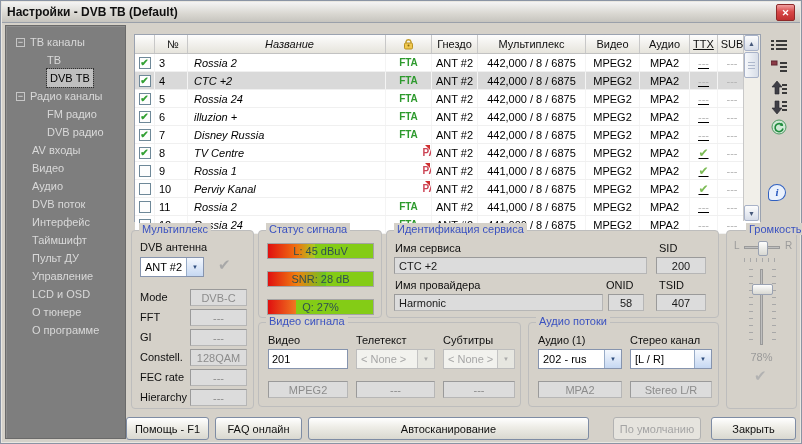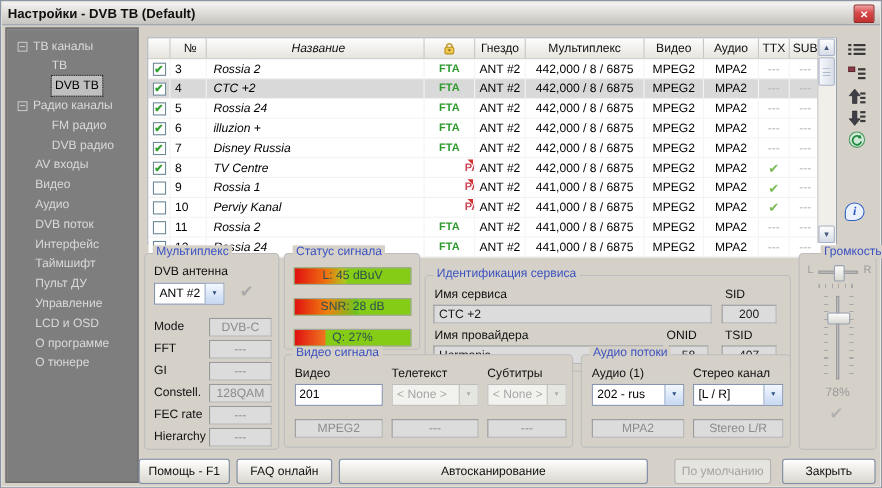--- a/index.html
+++ b/index.html
@@ -39,21 +39,21 @@
   .td{display:flex;align-items:center;box-sizing:border-box;border-right:1px solid #F4F4F4;
     height:100%;overflow:hidden;position:relative;}
   .c-check{width:20px;justify-content:center;}
   .c-num{width:33px;padding-left:4px;}
   .c-name{width:198px;padding-left:6px;font-style:italic;}
   .c-status{width:46px;justify-content:center;font-weight:bold;font-size:10px;}
   .c-socket{width:46px;justify-content:center;}
   .c-mux{width:108px;justify-content:center;}
   .c-video{width:54px;justify-content:center;}
   .c-audio{width:50px;justify-content:center;}
-  .c-ttx{width:28px;justify-content:center;}
+  .c-ttx{width:28px;justify-content:center;text-decoration:underline;}
   .c-sub{width:28px;justify-content:center;border-right:none;}
   .fta{color:#2E9A2E;}
   .pay{color:#CC4455;padding-left:47px;}
   .corner{position:absolute;right:1px;top:1px;width:0;height:0;
     border-left:5px solid transparent;border-top:5px solid #D03030;}
   .dash{color:#B4B4B4;}
   .okcheck{color:#7CBB55;font-size:12px;}
   .cb{width:12px;height:12px;box-sizing:border-box;border:1px solid #6E8898;background:#FDFDFD;
     display:inline-flex;align-items:center;justify-content:center;font-size:10px;color:#33A033;font-weight:bold;}
   
@@ -171,24 +171,24 @@
       <div class="tree-item lvl0 noexp">
         <span class="lbl">Пульт ДУ</span>
       </div>
       <div class="tree-item lvl0 noexp">
         <span class="lbl">Управление</span>
       </div>
       <div class="tree-item lvl0 noexp">
         <span class="lbl">LCD и OSD</span>
       </div>
       <div class="tree-item lvl0 noexp">
+        <span class="lbl">О тюнере</span>
+      </div>
+      <div class="tree-item lvl0 noexp">
         <span class="lbl">О программе</span>
-      </div>
-      <div class="tree-item lvl0 noexp">
-        <span class="lbl">О тюнере</span>
       </div>
     </div>
 
   <div class="table">
     <div class="thead">
       <div class="th c-check"></div>
       <div class="th c-num">№</div>
       <div class="th c-name">Название</div>
       <div class="th c-status">
         <svg width="11" height="12" viewBox="0 0 11 12">
@@ -508,21 +508,21 @@
           <span class="fill" style="width:55%;background:linear-gradient(90deg,#E01010,#F08010 50%,#66C820)"></span>
           <span class="blab">SNR: 28 dB</span>
         </div>
         <div class="sbar" style="top: 68px;">
           <span class="fill" style="width:27%;background:linear-gradient(90deg,#E01010,#F07820)"></span>
           <span class="blab">Q: 27%</span>
         </div>
       </div>
   </div>
 
-  <div class="gb" style="left:385px;top:229px;width:333px;height:88px;margin-top:20px;">
+  <div class="gb" style="left:385px;top:229px;width:333px;height:88px;">
     <span class="gb-title">Идентификация сервиса</span>
     <span class="flabel" style="left:8px;top:11px;">Имя сервиса</span>
     <span class="flabel" style="left:272px;top:11px;">SID</span>
     <div class="rofield dark" style="left:7px;top:26px;width:253px;">CTC +2</div>
     <div class="rofield darkc" style="left:269px;top:26px;width:50px;">200</div>
     <span class="flabel" style="left:8px;top:48px;">Имя провайдера</span>
     <span class="flabel" style="left:219px;top:48px;">ONID</span>
     <span class="flabel" style="left:272px;top:48px;">TSID</span>
     <div class="rofield dark" style="left:7px;top:63px;width:209px;">Harmonic</div>
     <div class="rofield darkc" style="left:221px;top:63px;width:36px;">58</div>

